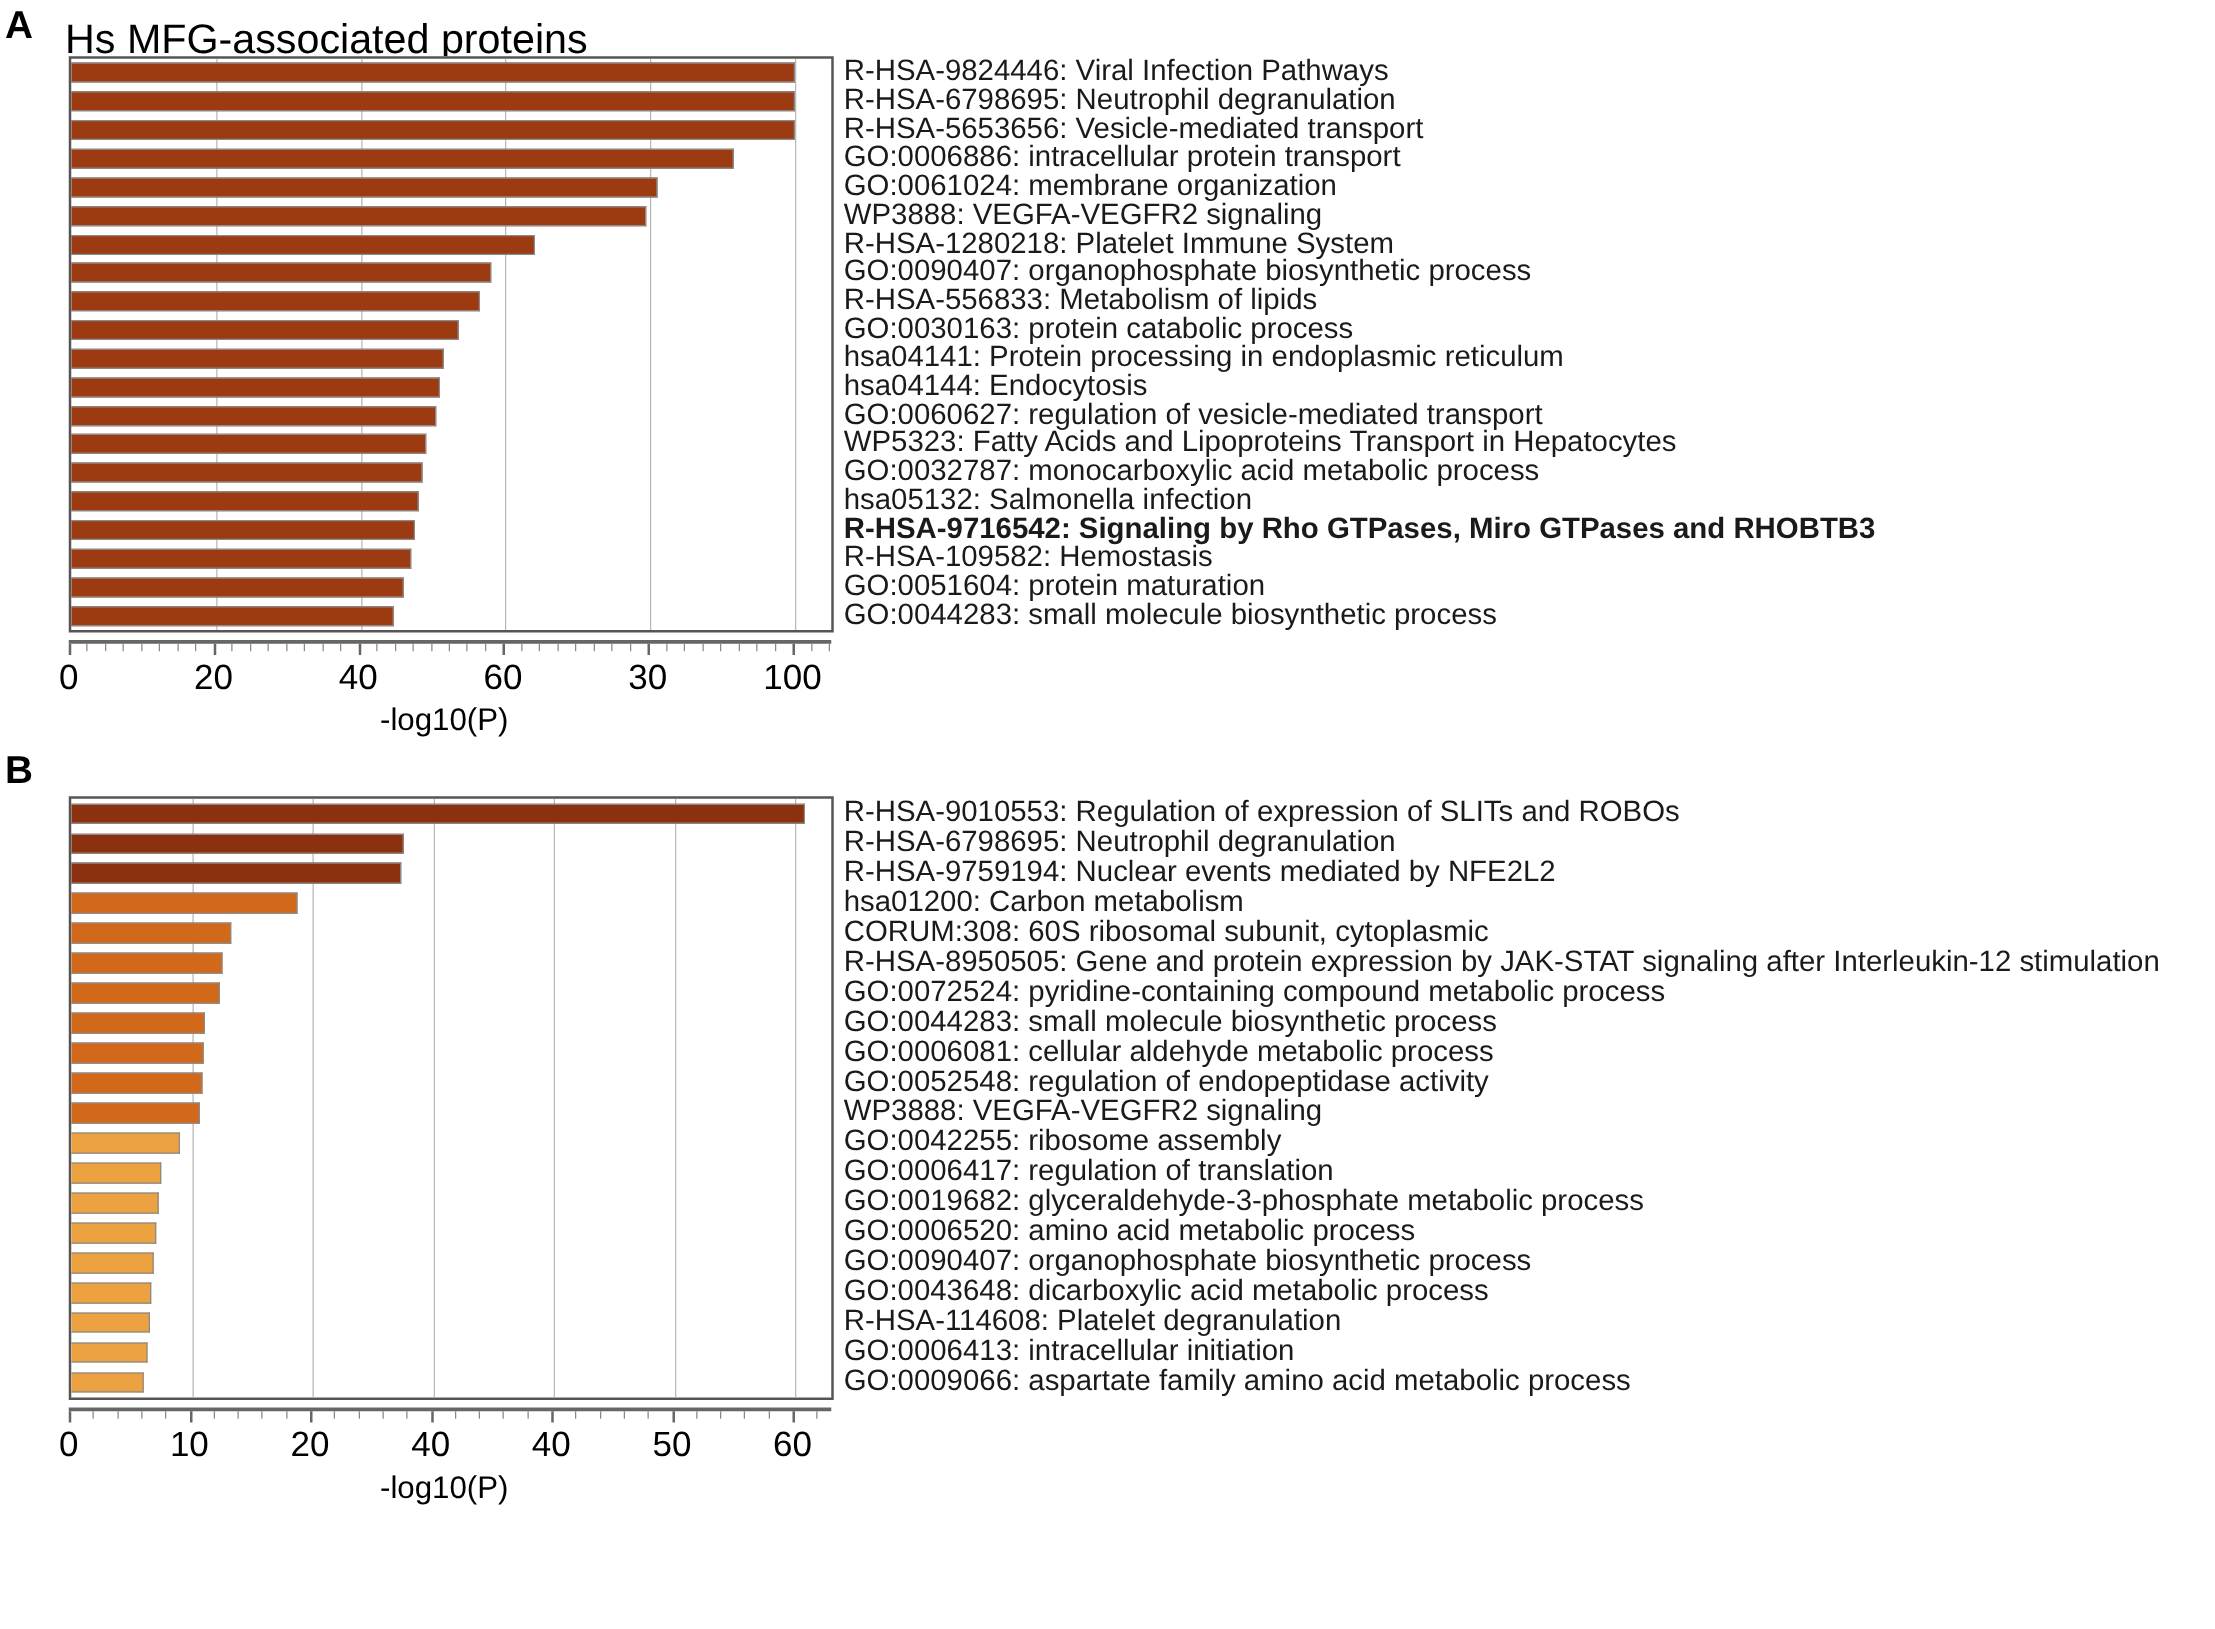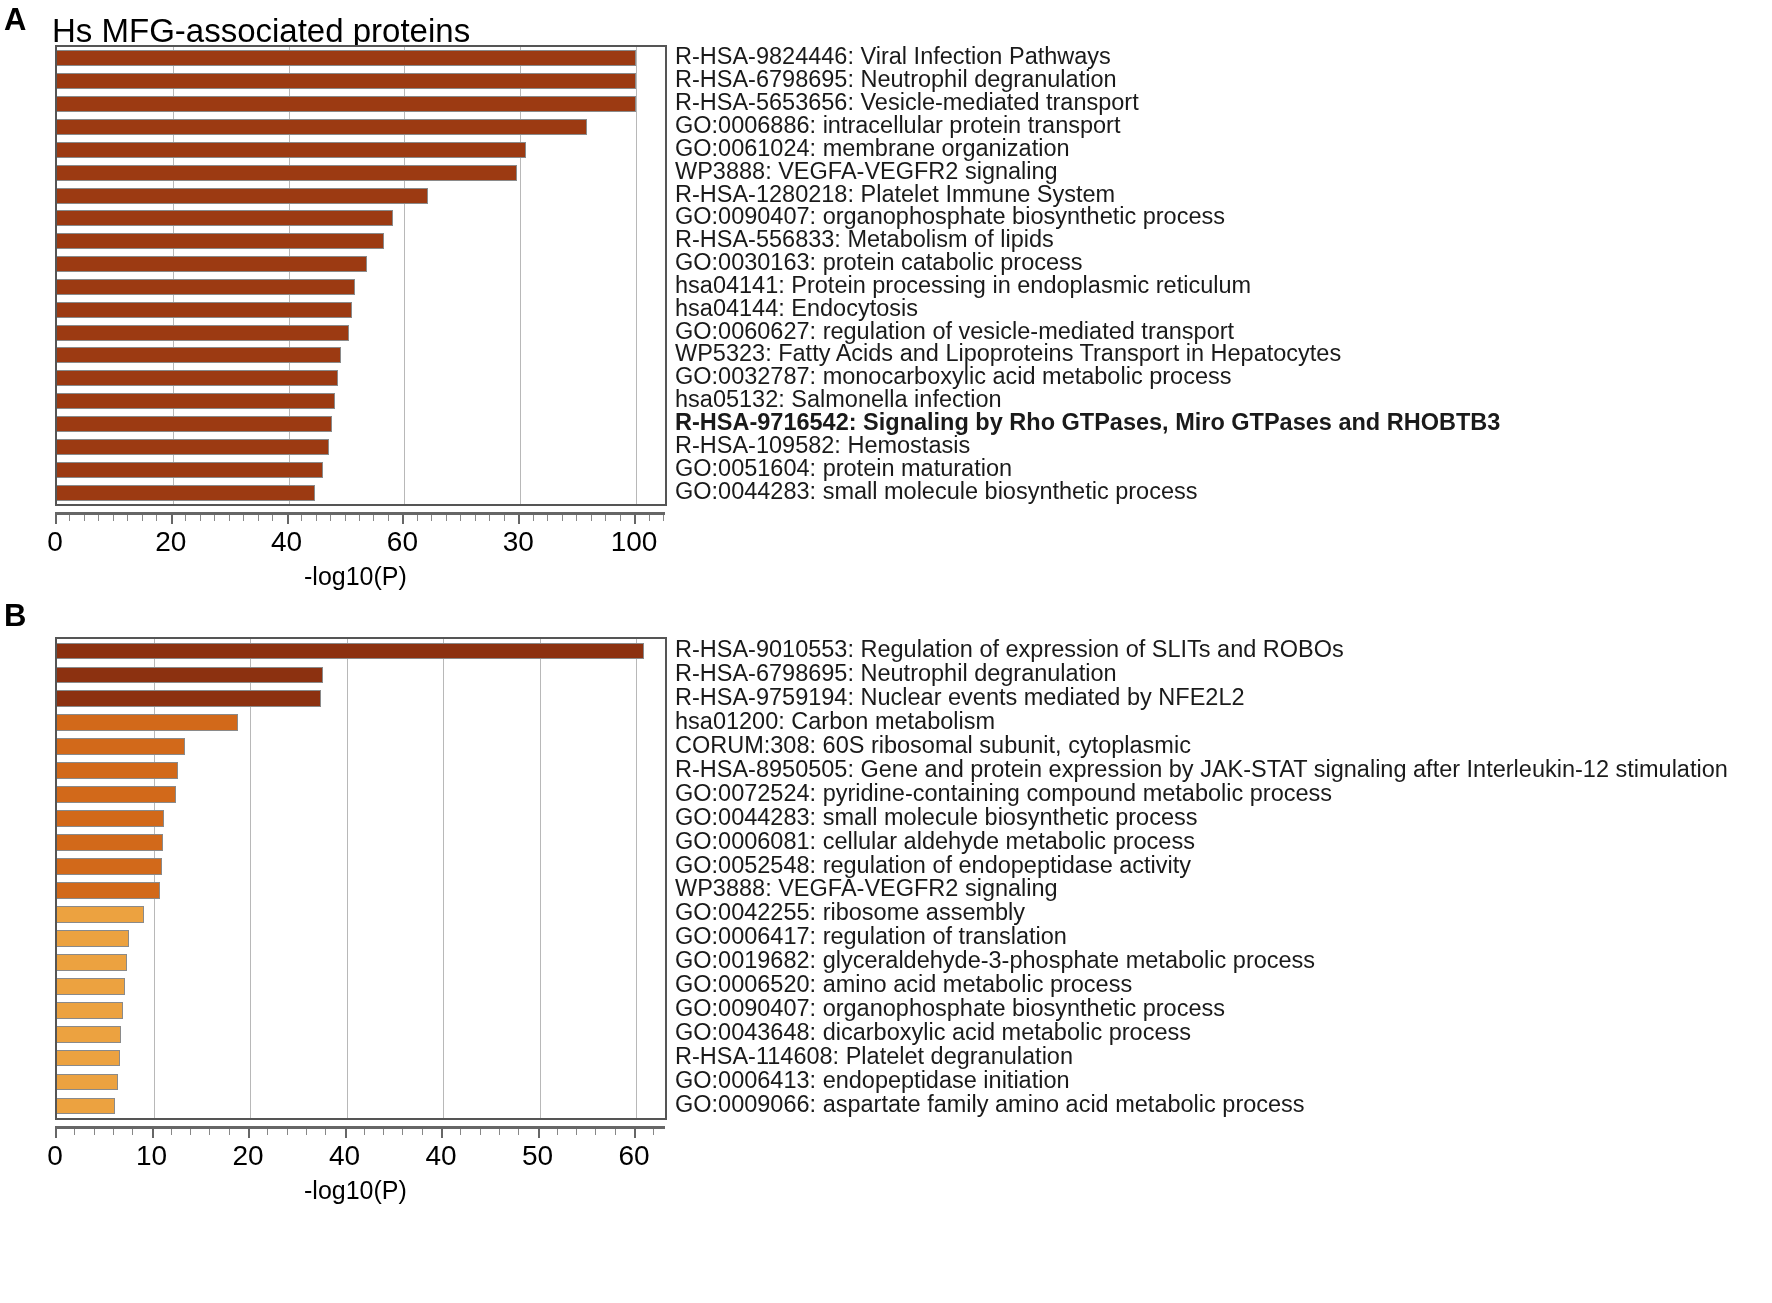--- a/index.html
+++ b/index.html
@@ -368,21 +368,21 @@
         <div class="term-label" style="top: 192.575px;">GO:0006081: cellular aldehyde metabolic process</div>
         <div class="term-label" style="top: 216.525px;">GO:0052548: regulation of endopeptidase activity</div>
         <div class="term-label" style="top: 240.475px;">WP3888: VEGFA-VEGFR2 signaling</div>
         <div class="term-label" style="top: 264.425px;">GO:0042255: ribosome assembly</div>
         <div class="term-label" style="top: 288.375px;">GO:0006417: regulation of translation</div>
         <div class="term-label" style="top: 312.325px;">GO:0019682: glyceraldehyde-3-phosphate metabolic process</div>
         <div class="term-label" style="top: 336.275px;">GO:0006520: amino acid metabolic process</div>
         <div class="term-label" style="top: 360.225px;">GO:0090407: organophosphate biosynthetic process</div>
         <div class="term-label" style="top: 384.175px;">GO:0043648: dicarboxylic acid metabolic process</div>
         <div class="term-label" style="top: 408.125px;">R-HSA-114608: Platelet degranulation</div>
-        <div class="term-label" style="top: 432.075px;">GO:0006413: endopeptidase initiation</div>
+        <div class="term-label" style="top: 432.075px;">GO:0006413: intracellular initiation</div>
         <div class="term-label" style="top: 456.025px;">GO:0009066: aspartate family amino acid metabolic process</div>
       </div>
   <div class="axis-line" style="left: 55px; top: 541px; width: 610px;"></div>
       <div class="tick-minor" style="left: 74.3016px; top: 544px;"></div>
       <div class="tick-minor" style="left: 93.6032px; top: 544px;"></div>
       <div class="tick-minor" style="left: 112.905px; top: 544px;"></div>
       <div class="tick-minor" style="left: 132.206px; top: 544px;"></div>
       <div class="tick-minor" style="left: 170.81px; top: 544px;"></div>
       <div class="tick-minor" style="left: 190.111px; top: 544px;"></div>
       <div class="tick-minor" style="left: 209.413px; top: 544px;"></div>

